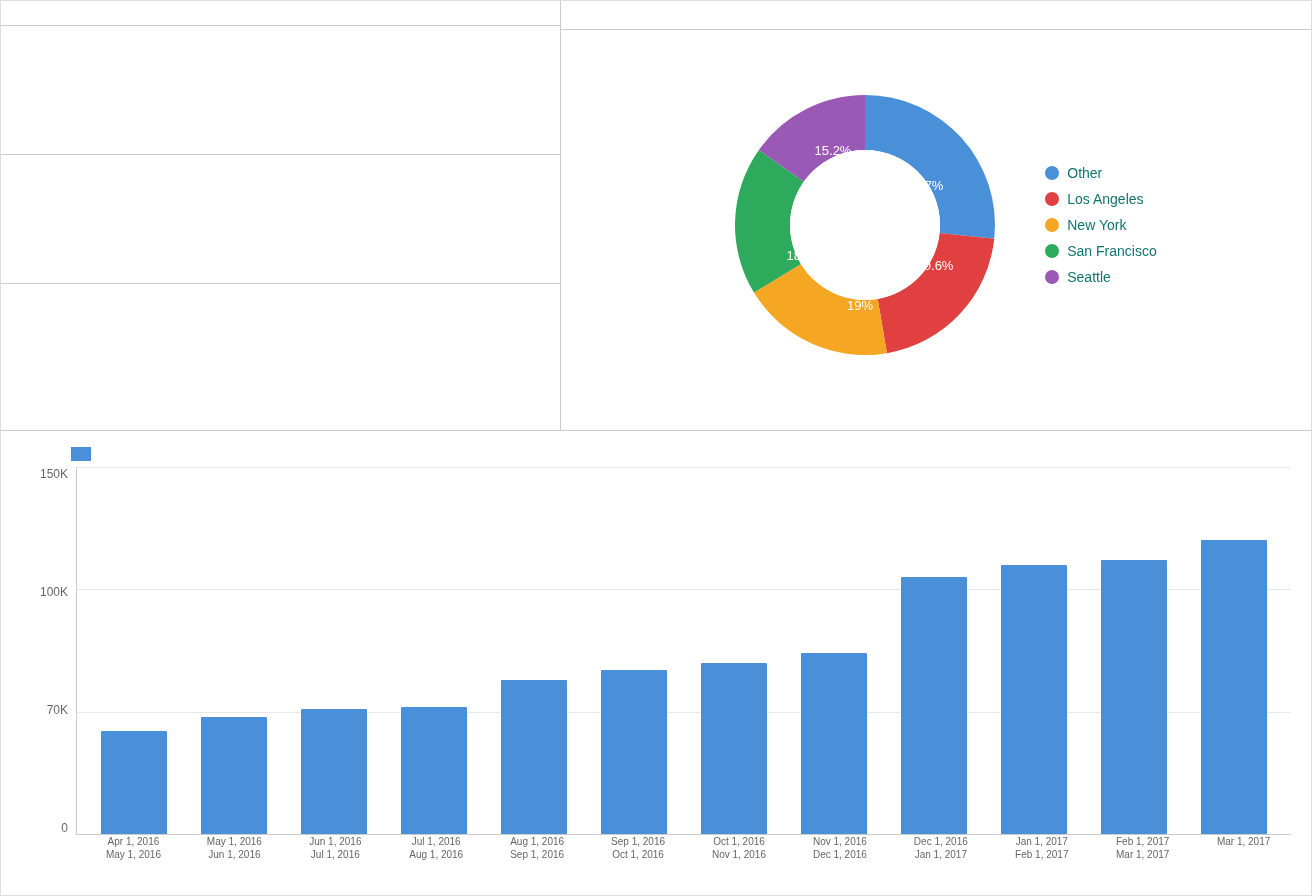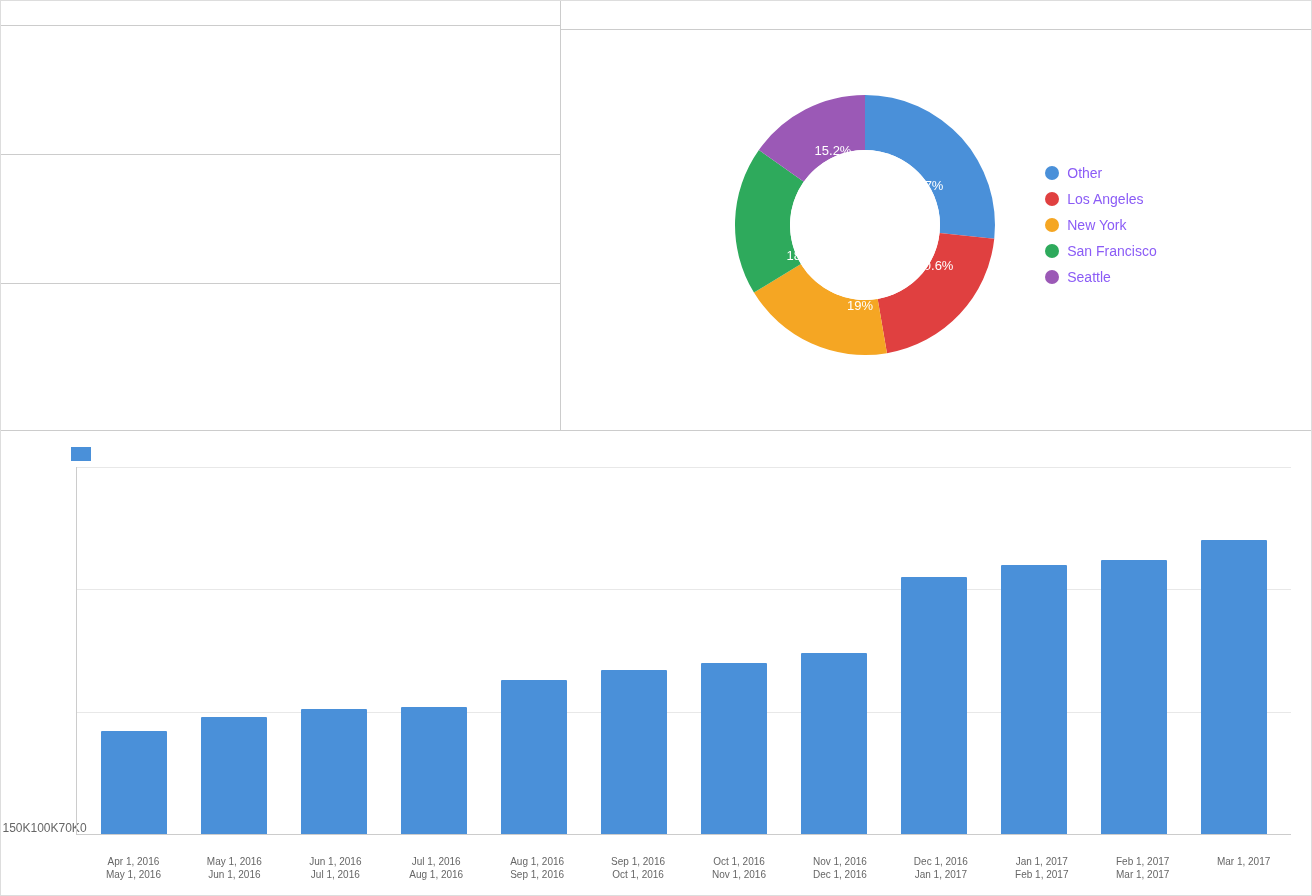--- a/index.html
+++ b/index.html
@@ -101,21 +101,21 @@
       display: flex;
       flex-direction: column;
       gap: 10px;
       margin-left: 30px;
     }
     .legend-item {
       display: flex;
       align-items: center;
       gap: 8px;
       font-size: 14px;
-      color: #8b5cf6;
+      color: #0f766e;
     }
     .legend-dot {
       width: 14px;
       height: 14px;
       border-radius: 50%;
       flex-shrink: 0;
     }
     .bottom-row {
       flex: 1;
       display: flex;
@@ -146,22 +146,22 @@
       font-weight: 400;
     }
     .bar-chart-area {
       flex: 1;
       display: flex;
       flex-direction: row;
       position: relative;
     }
     .y-axis {
       display: flex;
-      flex-direction: row;
-      justify-content: center;
+      flex-direction: column;
+      justify-content: space-between;
       padding-bottom: 50px;
       width: 55px;
       align-items: flex-end;
       padding-right: 8px;
     }
     .y-label {
       font-size: 12px;
       color: #666;
     }
     .chart-main {
@@ -212,21 +212,21 @@
       padding-left: 10px;
       gap: 6px;
       height: 50px;
       overflow: hidden;
     }
     .x-label-group {
       flex: 1;
       display: flex;
       flex-direction: column;
       align-items: center;
-      padding-top: 20px;
+      padding-top: 0;
     }
     .x-label {
       font-size: 10px;
       color: #666;
       text-align: center;
       line-height: 1.3;
     }
   </style>
 </head>
 <body>

